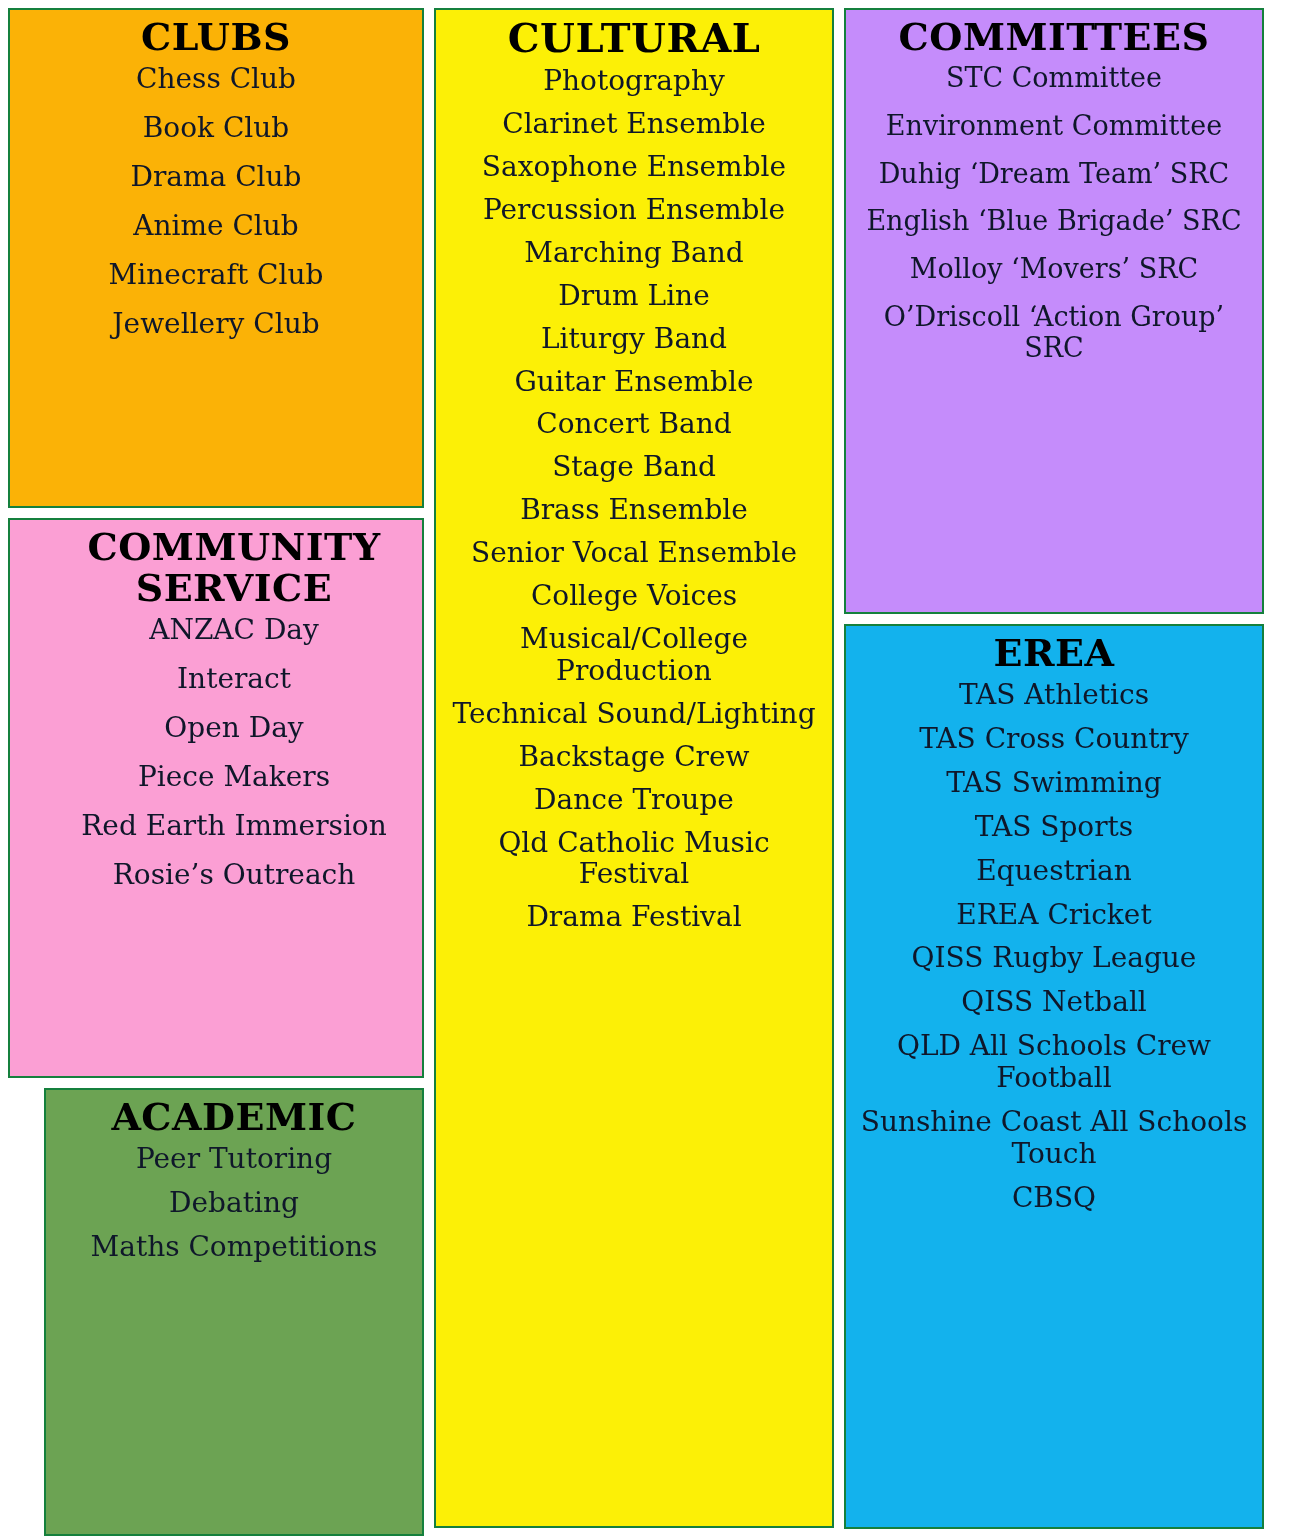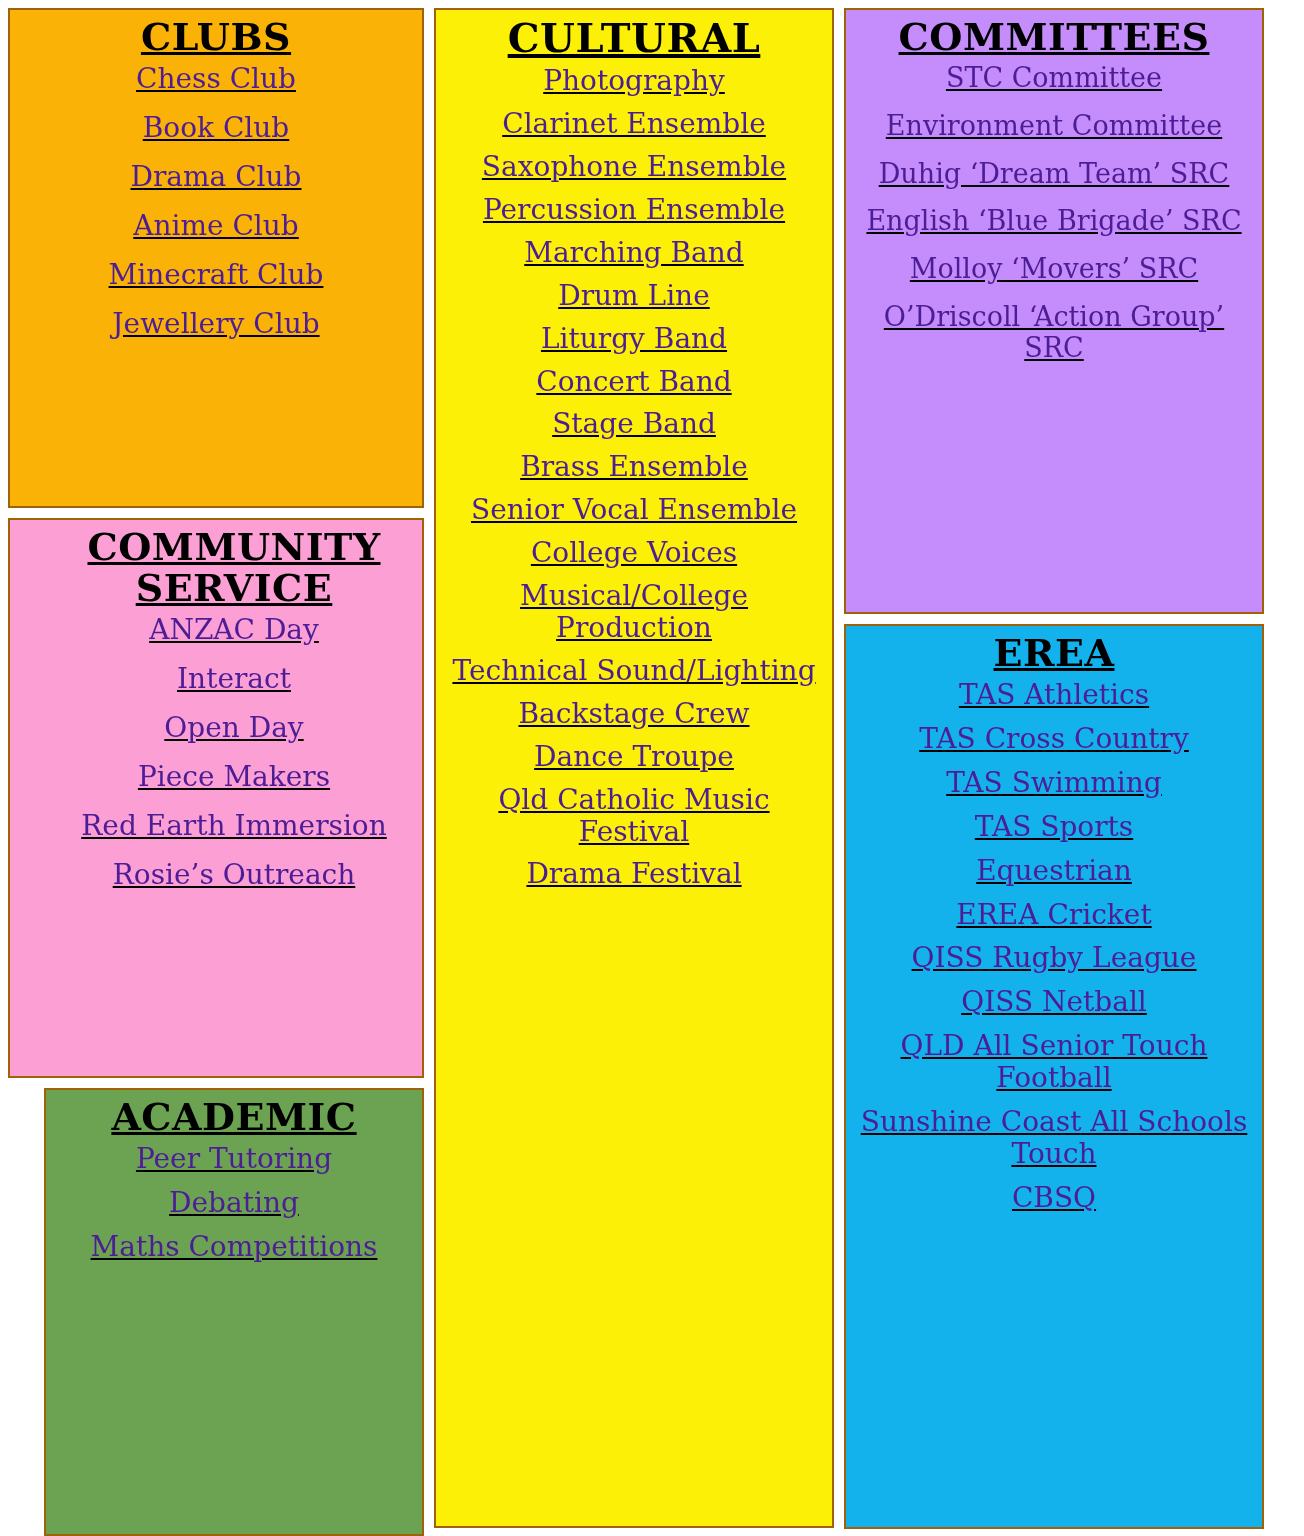--- a/index.html
+++ b/index.html
@@ -26,39 +26,38 @@
   .column {
     display: flex;
     flex-direction: column;
     gap: 10px;
   }
   .col-left  { width: 416px; }
   .col-mid   { width: 400px; }
   .col-right { width: 420px; }
 
   .panel {
-    border: 2px solid #a16207;
+    border: 2px solid #15803d;
     box-sizing: border-box;
     padding: 6px 8px 12px 8px;
     text-align: center;
-    text-decoration: underline;
   }
   .panel-title {
     font-size: 38px;
     font-weight: bold;
     line-height: 1.08;
     margin: 0 0 6px 0;
     color: #000000;
     letter-spacing: 0.5px;
   }
   .panel-item {
     font-size: 28px;
     line-height: 1.14;
     margin: 0 0 14px 0;
-    color: #4c1d95;
+    color: #0f172a;
   }
   .panel-item:last-child { margin-bottom: 0; }
 
   
   .fill-clubs     { background: #FBB206; }
   .fill-community { background: #FB9FD4; padding-left: 44px; }
   .fill-academic  { background: #6CA353; }
   .fill-cultural  { background: #FCF006; }
   .fill-committees{ background: #C58CFB; }
   .fill-sport     { background: #13B2ED; }
@@ -120,20 +119,21 @@
 
     <section class="panel fill-cultural p-cultural">
       <h2 class="panel-title">CULTURAL</h2>
       <p class="panel-item">Photography</p>
       <p class="panel-item">Clarinet Ensemble</p>
       <p class="panel-item">Saxophone Ensemble</p>
       <p class="panel-item">Percussion Ensemble</p>
       <p class="panel-item">Marching Band</p>
       <p class="panel-item">Drum Line</p>
       <p class="panel-item">Liturgy Band</p>
+      <p class="panel-item">Guitar Ensemble</p>
       <p class="panel-item">Concert Band</p>
       <p class="panel-item">Stage Band</p>
       <p class="panel-item">Brass Ensemble</p>
       <p class="panel-item">Senior Vocal Ensemble</p>
       <p class="panel-item">College Voices</p>
       <p class="panel-item">Musical/College Production</p>
       <p class="panel-item">Technical Sound/Lighting</p>
       <p class="panel-item">Backstage Crew</p>
       <p class="panel-item">Dance Troupe</p>
       <p class="panel-item">Qld Catholic Music Festival</p>
@@ -157,20 +157,20 @@
     <section class="panel fill-sport p-sport">
       <h2 class="panel-title">EREA</h2>
       <p class="panel-item">TAS Athletics</p>
       <p class="panel-item">TAS Cross Country</p>
       <p class="panel-item">TAS Swimming</p>
       <p class="panel-item">TAS Sports</p>
       <p class="panel-item">Equestrian</p>
       <p class="panel-item">EREA Cricket</p>
       <p class="panel-item">QISS Rugby League</p>
       <p class="panel-item">QISS Netball</p>
-      <p class="panel-item">QLD All Senior Touch Football</p>
+      <p class="panel-item">QLD All Schools Crew Football</p>
       <p class="panel-item">Sunshine Coast All Schools Touch</p>
       <p class="panel-item">CBSQ</p>
     </section>
 
   </div>
 
 </div>
 
 </body></html>

